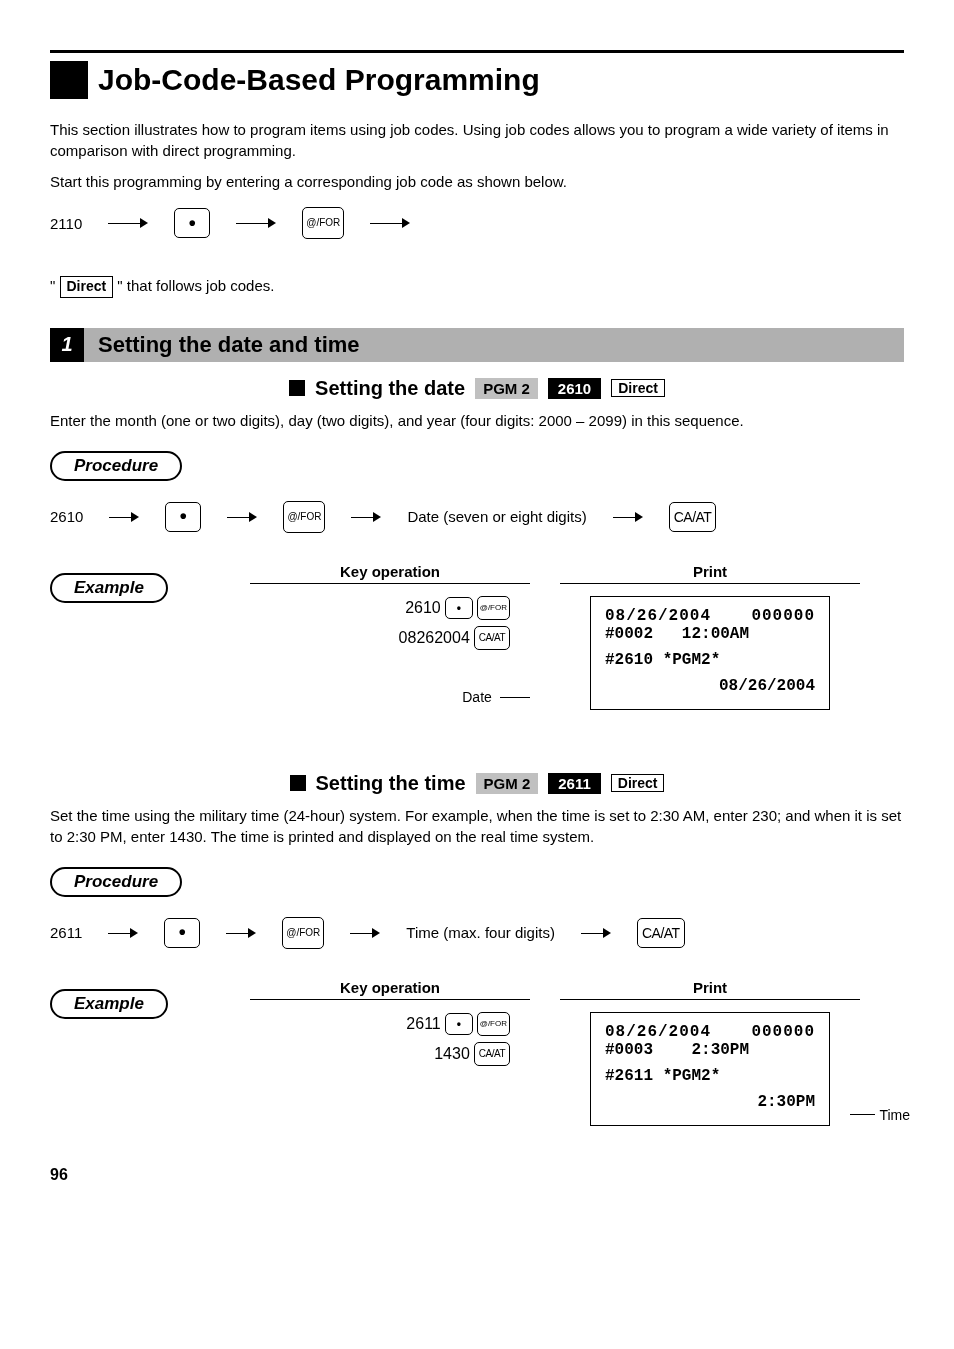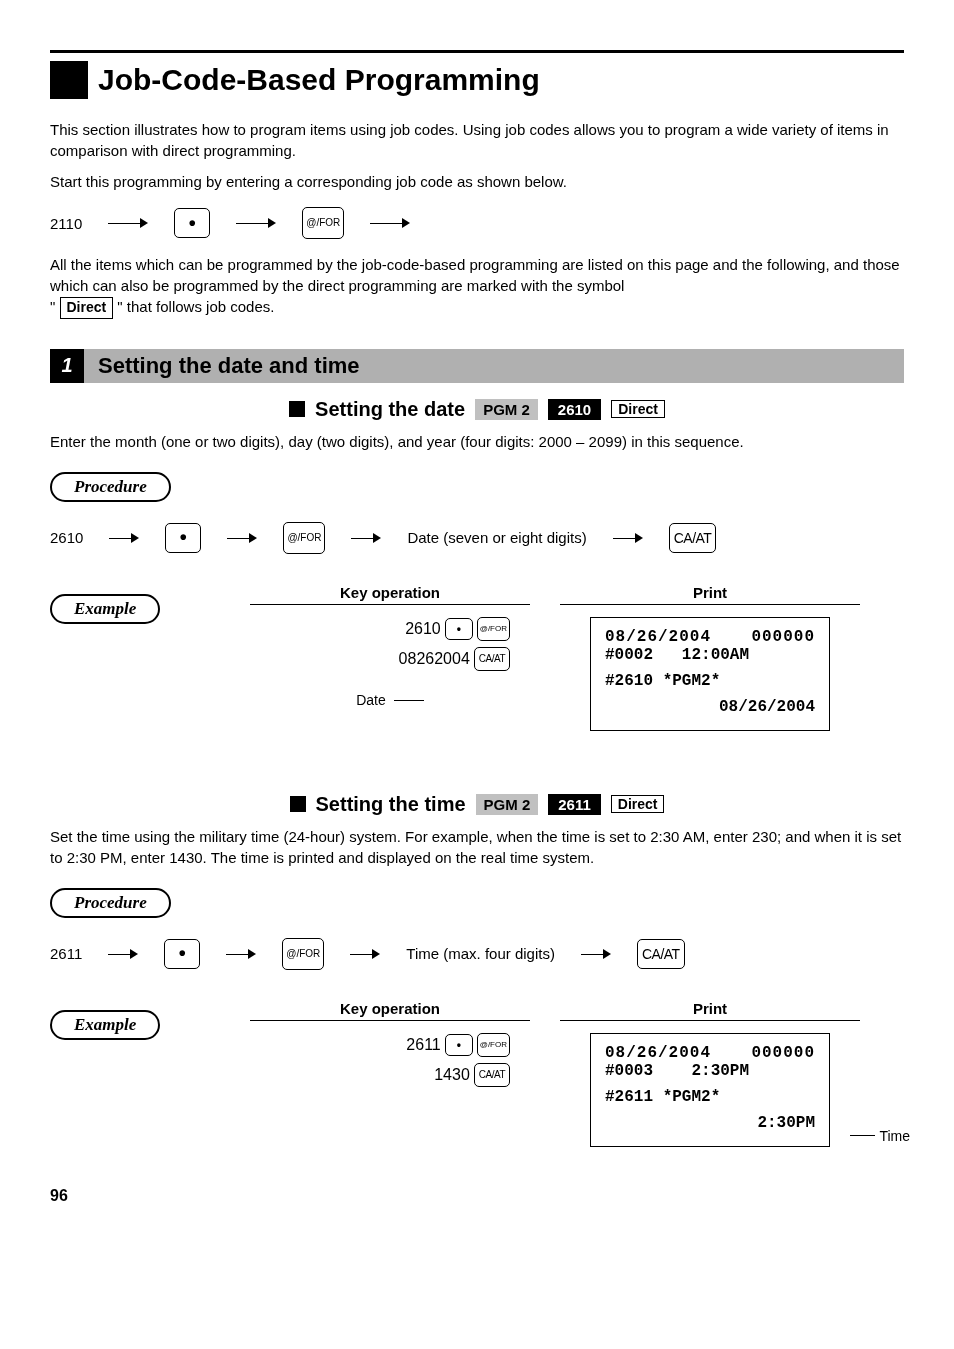--- a/index.html
+++ b/index.html
@@ -141,21 +141,20 @@
   }
   .pill {
     border: 2px solid black;
     border-radius: 18px;
     padding: 3px 22px;
     font-weight: bold;
     font-style: italic;
     font-size: 17px;
     display: inline-block;
     margin: 10px 0 5px 0;
-    font-family: Liberation Serif, serif;
   }
   .ex-row {
     display: flex;
     align-items: flex-start;
     gap: 30px;
     margin-top: 6px;
   }
   .ex-pill-col { width: 170px; flex-shrink:0;}
   .ex-col {
     flex: 1;
@@ -215,21 +214,21 @@
   <span class="key dot">•</span>
   <span class="arrow"></span>
   <span class="key atfor">
       <span class="top">@/</span>
       <span class="bot">FOR</span>
     </span>
   <span class="arrow"></span>
 </div>
 
 <p>
-  <span>All the items which can be programmed by the job-code-based programming are listed on this page and the following, and those which can also be programmed by the direct programming are marked with the symbol</span><br>
+  <br>
   <span>"</span>
   <span class="direct-label">Direct</span>
   <span>" that follows job codes.</span>
 </p>
 
 
 <div class="section-bar">
   <div class="num">1</div>
   <div class="title">Setting the date and time</div>
 </div>
@@ -274,21 +273,21 @@
         <span class="key atfor small">
             <span class="top">@/</span>
             <span class="bot">FOR</span>
           </span>
       </div>
       <div class="keyop-line">
         <span>08262004</span>
         <span class="key caat small">CA/AT</span>
       </div>
     </div>
-    <div style="text-align:center; margin-top:20px;">
+    <div style="text-align:right; margin-top:38px;">
       <span class="callout-label">Date</span>
       <span style="display:inline-block;width:30px;border-top:1px solid black;vertical-align:middle;margin-left:4px;"></span>
     </div>
   </div>
   <div class="ex-col" style="flex:0 0 300px;">
     <div class="ex-col-header">Print</div>
     <div class="print-wrap">
       <div class="receipt">
         <div class="r1">
             <span>08/26/2004</span>

